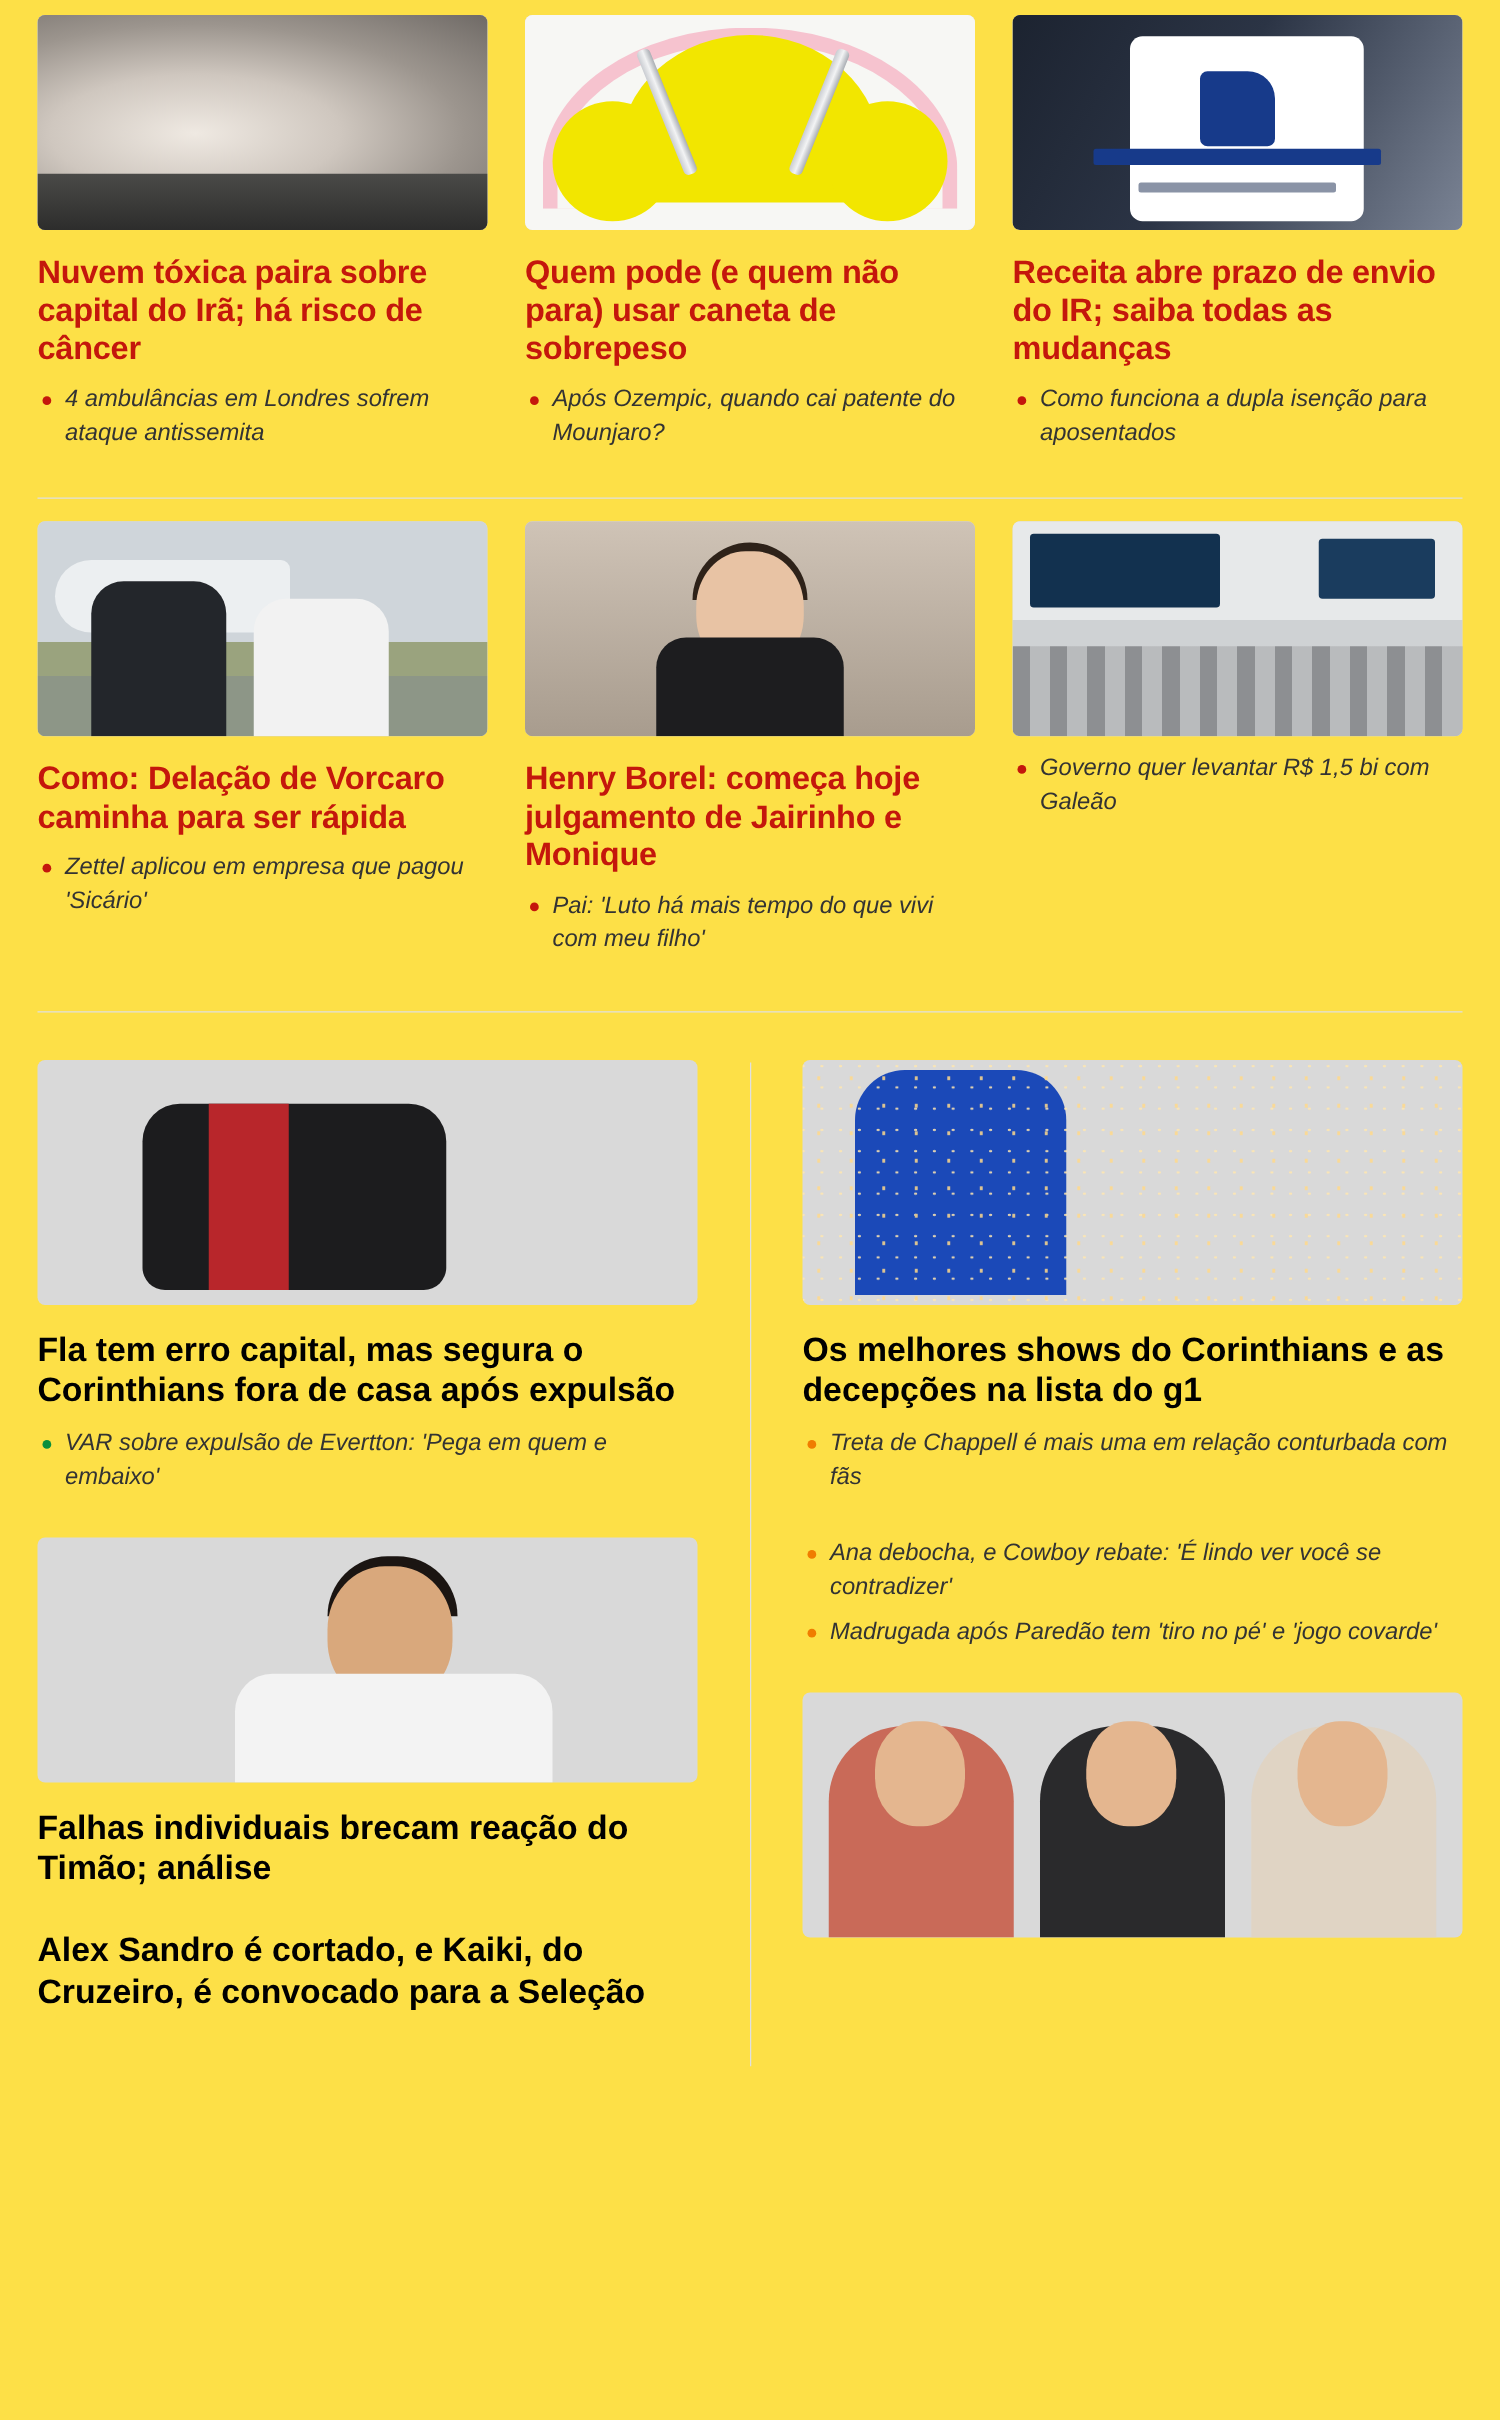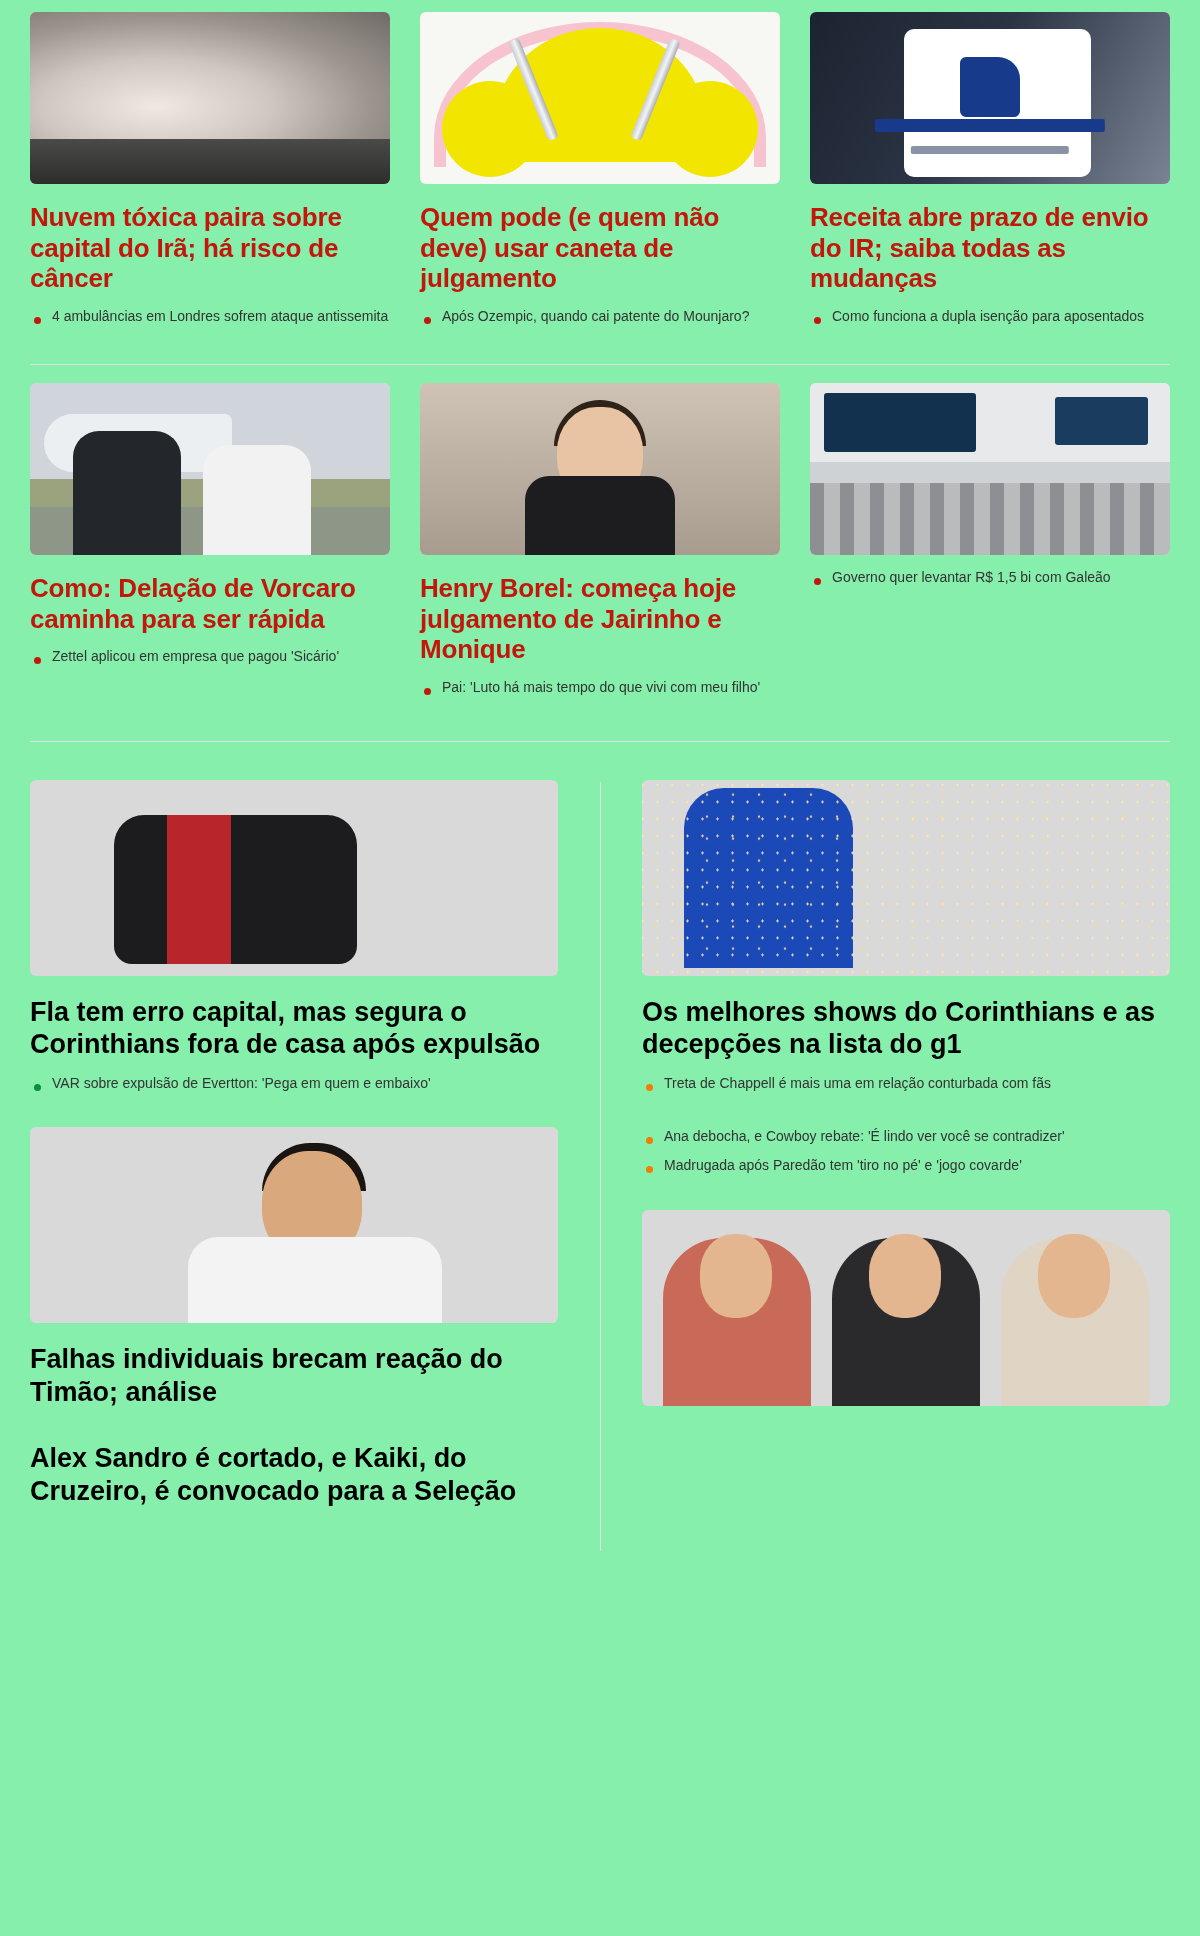--- a/index.html
+++ b/index.html
@@ -6,21 +6,21 @@
   html, body {
     width: 1200px;
     background: #ffffff;
     font-family: "Liberation Sans", sans-serif;
   }
   body { padding: 0; }
 
   .page {
     width: 1200px;
     min-height: 1936px;
-    background: #86efac;
+    background: #fde047;
     position: relative;
     padding: 0 30px;
   }
 
   
   .grid-3 {
     display: grid;
     grid-template-columns: 1fr 1fr 1fr;
     column-gap: 30px;
     padding: 12px 0 0 0;
@@ -42,24 +42,25 @@
     font-weight: bold;
     margin-top: 18px;
     color: #c4170c;
     letter-spacing: -0.2px;
   }
 
   .bullets { margin-top: 13px; }
   .bullet {
     position: relative;
     padding-left: 22px;
-    font-size: 14px;
+    font-size: 19px;
     line-height: 1.42;
     color: #333333;
     margin-bottom: 9px;
+    font-style: italic;
   }
   .bullet::before {
     content: "";
     position: absolute;
     left: 4px;
     top: 10px;
     width: 7px;
     height: 7px;
     border-radius: 50%;
     background: #c4170c;
@@ -290,21 +291,21 @@
       <div class="thumb">
         <div class="inner pen-art">
           <div class="scale"></div>
           <div class="dial"></div>
           <div class="bar"></div>
           <div class="bar b2"></div>
           <div class="ring"></div>
           <div class="ring r2"></div>
         </div>
       </div>
-      <div class="card-title">Quem pode (e quem não deve) usar caneta de julgamento</div>
+      <div class="card-title">Quem pode (e quem não para) usar caneta de sobrepeso</div>
       <div class="bullets">
         <div class="bullet">Após Ozempic, quando cai patente do Mounjaro?</div>
       </div>
     </div>
 
     <div class="card">
       <div class="thumb">
         <div class="inner receita">
           <div class="phone"></div>
           <div class="logo"></div>

